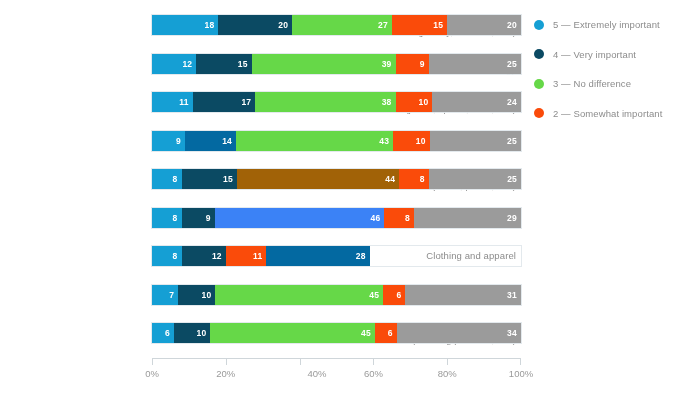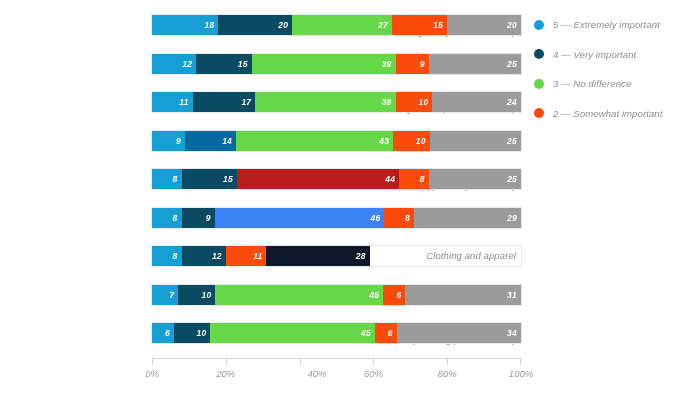--- a/index.html
+++ b/index.html
@@ -13,21 +13,20 @@
     font-family: "Liberation Sans", sans-serif;
     overflow: hidden;
     position: relative;
   }
 
   #chart-root {
     position: absolute;
     left: 0; top: 0;
     width: 700px;
     height: 390px;
-    font-style: italic;
   }
 
   
   .rows-area {
     position: absolute;
     left: 0;
     top: 6px;
     width: 525px;
   }
   .row {
@@ -220,21 +219,21 @@
       <div class="row">
         <div class="row-label">Home goods
 (bowls, plates, etc.)</div>
         <div class="bar-track">
           <div class="seg" style="background: rgb(21, 159, 212); width: 8%;">
             <span class="seg-val">8</span>
           </div>
           <div class="seg" style="background: rgb(11, 74, 99); width: 15%;">
             <span class="seg-val">15</span>
           </div>
-          <div class="seg" style="background: #b91c1c; width: 44%;">
+          <div class="seg" style="background: #a16207; width: 44%;">
             <span class="seg-val">44</span>
           </div>
           <div class="seg" style="background: rgb(250, 75, 10); width: 8%;">
             <span class="seg-val">8</span>
           </div>
           <div class="seg" style="background: rgb(155, 155, 155); width: 25%;">
             <span class="seg-val">25</span>
           </div>
         </div>
       </div>
@@ -263,21 +262,21 @@
         <div class="bar-track">
           <div class="seg" style="background: rgb(21, 159, 212); width: 8%;">
             <span class="seg-val">8</span>
           </div>
           <div class="seg" style="background: rgb(11, 74, 99); width: 12%;">
             <span class="seg-val">12</span>
           </div>
           <div class="seg" style="background: rgb(250, 75, 10); width: 11%;">
             <span class="seg-val">11</span>
           </div>
-          <div class="seg" style="background: #0f172a; width: 28%;">
+          <div class="seg" style="background: #0369a1; width: 28%;">
             <span class="seg-val">28</span>
           </div>
         </div>
       </div>
       <div class="row">
         <div class="row-label">Tools/home improvement</div>
         <div class="bar-track">
           <div class="seg" style="background: rgb(21, 159, 212); width: 7.07071%;">
             <span class="seg-val">7</span>
           </div>

